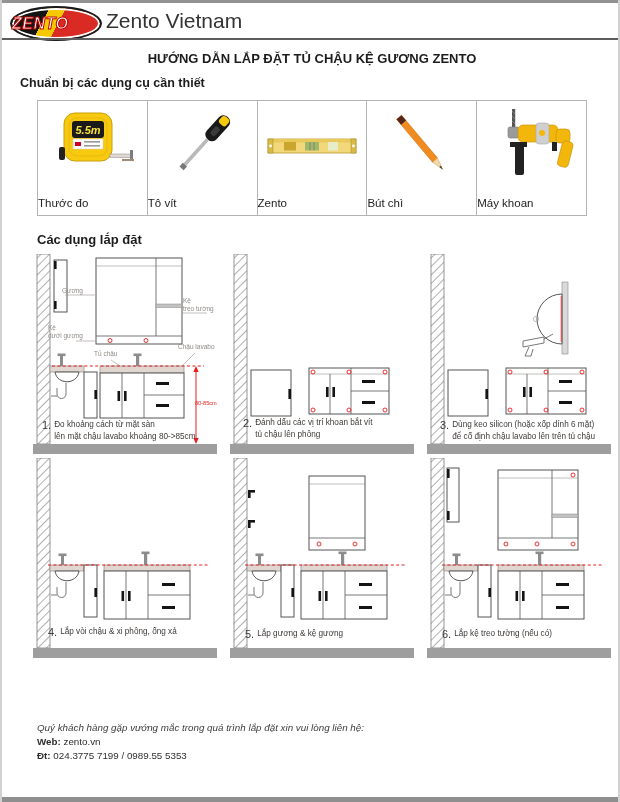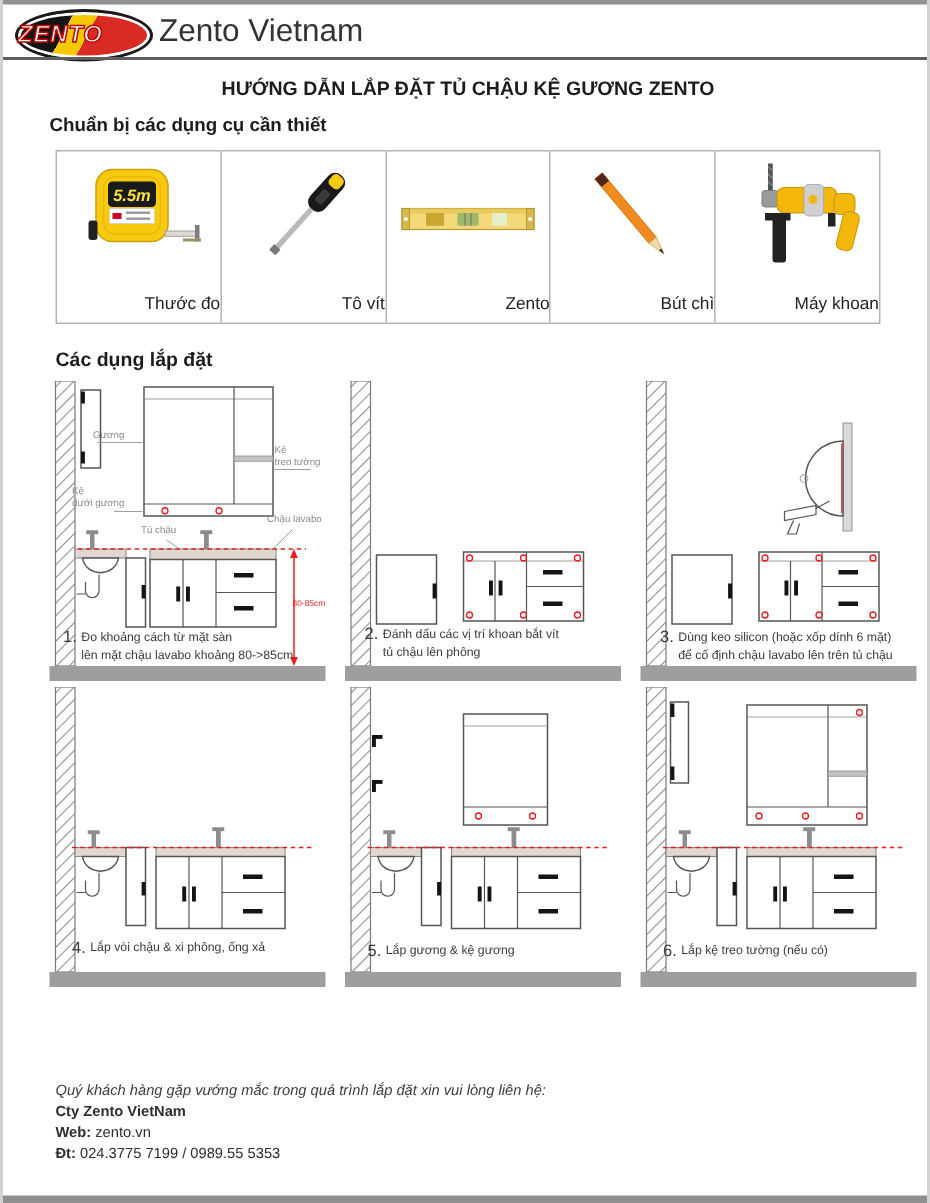--- a/index.html
+++ b/index.html
@@ -22,21 +22,21 @@
   .title{position:absolute;left:0;top:51px;width:620px;text-align:center;
          font-size:13px;font-weight:bold;color:#1c1c1c;}
   .sec-h{position:absolute;font-size:12.5px;font-weight:bold;color:#1c1c1c;}
 
   
   .tools{position:absolute;left:35px;top:100px;width:550px;height:116px;
          border:1px solid #b3b3b3;display:flex;box-sizing:border-box;}
   .tool-cell{flex:1;position:relative;display:flex;flex-direction:column;align-items:center;}
   .tool-cell + .tool-cell{border-left:1px solid #b3b3b3;}
   .tool-icon{margin-top:6px;}
-  .tool-label{position:absolute;bottom:6px;width:100%;text-align:right;font-size:11.5px;color:#222;}
+  .tool-label{position:absolute;bottom:6px;width:100%;text-align:left;font-size:11.5px;color:#222;}
 
   
   .panel{position:absolute;width:186px;height:200px;}
   .panel svg.diagram{position:absolute;left:0;top:0;}
   .dlabel{position:absolute;font-size:6.5px;line-height:1.2;color:#8f8a86;white-space:pre-line;}
   .rlabel{position:absolute;font-size:5.6px;color:#ea1c1c;white-space:nowrap;}
   .caption{position:absolute;display:flex;align-items:flex-start;gap:3px;color:#3e3a37;}
   .cnum{font-size:11px;line-height:1.1;}
   .ctext{font-size:8.2px;line-height:1.45;white-space:pre-line;}
 
@@ -77,21 +77,21 @@
   <div class="topbar"></div>
 
   <div class="logo">
     <span class="logo-text">ZENTO</span>
   </div>
   <div class="brand">Zento Vietnam</div>
   <div class="header-rule"></div>
 
   <div class="title">HƯỚNG DẪN LẮP ĐẶT TỦ CHẬU KỆ GƯƠNG ZENTO</div>
 
-  <div class="sec-h" style="left:31px;top:76px">Chuẩn bị các dụng cụ cần thiết</div>
+  <div class="sec-h" style="left:18px;top:76px">Chuẩn bị các dụng cụ cần thiết</div>
 
   <div class="tools">
     <div class="tool-cell">
       <svg class="tool-icon" width="100" height="80" viewBox="0 0 100 80">
         <rect x="22" y="6" width="48" height="48" rx="11" fill="#f7c90f" stroke="#c9a00a"></rect>
         <rect x="27" y="11" width="38" height="38" rx="8" fill="none" stroke="#e9b90c"></rect>
         <rect x="30" y="14" width="32" height="17" rx="3" fill="#1a1a1a"></rect>
         <text x="46" y="27" text-anchor="middle" font-size="11" font-weight="bold" font-style="italic" fill="#f7e13c">5.5m</text>
         <rect x="31" y="32" width="30" height="10" fill="#fff" stroke="#ccc" stroke-width=".5"></rect>
         <rect x="33" y="35" width="6" height="4" fill="#c02"></rect>
@@ -389,21 +389,20 @@
       <line x1="16" y1="107" x2="176" y2="107" class="s-red-dash"></line>
     </svg>
     <div class="caption" style="left:16px;bottom:18px">
       <span class="cnum">6.</span>
       <span class="ctext">Lắp kệ treo tường (nếu có)</span>
     </div>
   </div>
 
   <div class="footer">
     <div class="f-note">Quý khách hàng gặp vướng mắc trong quá trình lắp đặt xin vui lòng liên hệ:</div>
-    <div class="f-b">Cty Zento VietNam</div>
     <div>
       <span class="f-b">Web:</span>
       <span>zento.vn</span>
     </div>
     <div>
       <span class="f-b">Đt:</span>
       <span>024.3775 7199 / 0989.55 5353</span>
     </div>
   </div>
 

